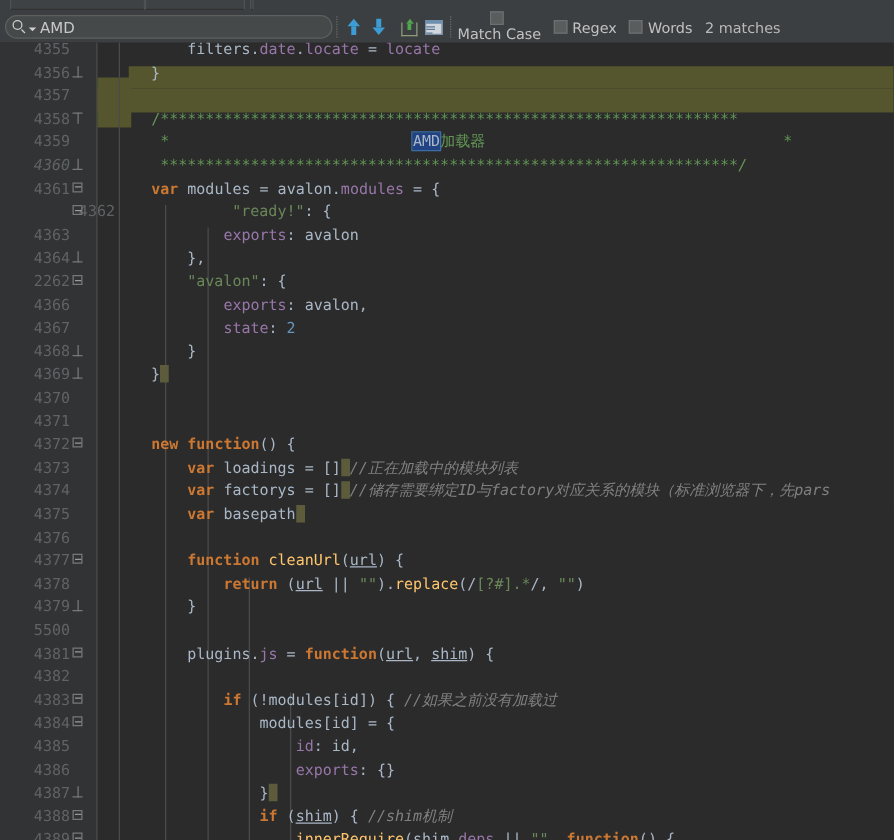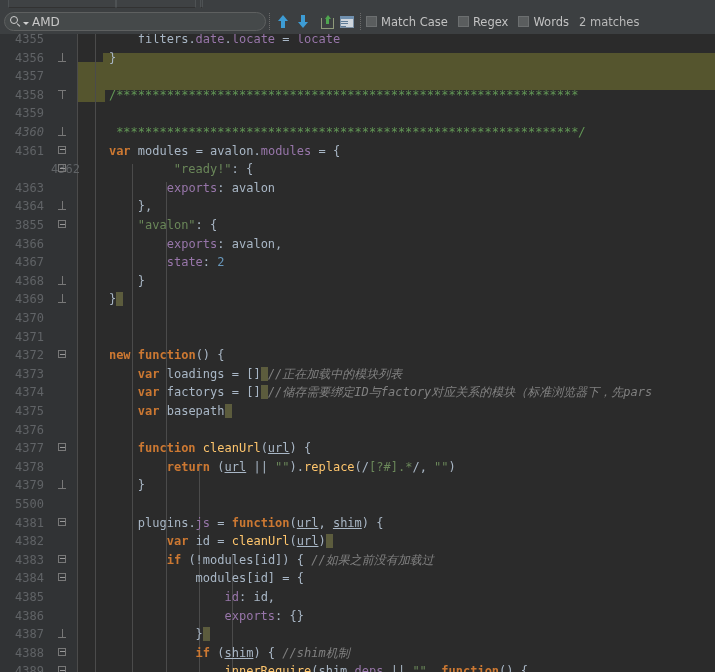--- a/index.html
+++ b/index.html
@@ -151,21 +151,21 @@
   #gutter-border {
     position: absolute; left: 77px; top: 0; width: 1px; height: 638px;
     background: #4b4b4b;
   }
 
   .hl-band {
     position: absolute; background: #55552e; z-index: 1;
   }
 
   .row {
-    position: absolute; left: 0; width: 680px; height: 18.6px;
+    position: absolute; left: 12px; width: 680px; height: 18.6px;
     z-index: 3;
   }
   .lnum {
     position: absolute; left: 0; top: 0; width: 44px;
     text-align: right;
     color: #606366;
     font-size: 12px;
     font-family: "DejaVu Sans Mono", monospace;
     line-height: 18.6px;
   }
@@ -268,21 +268,21 @@
       <span class="pane"></span>
         <span class="hdr"></span>
       <span class="bar" style="top:5px;"></span>
       <span class="bar" style="top:7.5px;"></span>
       <span class="bar" style="top:10px;width:5px;"></span>
     </span>
   </span>
 
   <span class="fb-sep"></span>
 
-  <span class="chk-row" style="margin-left:2px;">
+  <span class="chk-row" style="margin-left:2px;flex-direction:column;">
     <span class="chk-box"></span>
     <span class="chk-label">Match Case</span>
   </span>
 
   <span class="chk-row" style="margin-left:10px;">
     <span class="chk-box"></span>
     <span class="chk-label">Regex</span>
   </span>
 
   <span class="chk-row" style="margin-left:10px;">
@@ -320,20 +320,21 @@
       <div class="row" style="top: 33.2px;">
         <span class="lnum">4357</span>
         <span class="code"></span>
       </div>
       <div class="row" style="top: 51.8px;">
         <span class="lnum">4358</span>
         <span class="code">    <span class="cmtg">/****************************************************************</span></span>
       </div>
       <div class="row" style="top: 70.4px;">
         <span class="lnum">4359</span>
+        <span class="code">    <span class="cmtg"> *                           </span><span class="sel">AMD</span><span class="cmtg">加载器                                 *</span></span>
       </div>
       <div class="row" style="top: 89px; font-style: italic;">
         <span class="lnum">4360</span>
         <span class="code">    <span class="cmtg"> ****************************************************************/</span></span>
       </div>
       <div class="row" style="top: 107.6px;">
         <span class="lnum">4361</span>
         <span class="code">    <span class="kw">var</span> <span class="id">modules</span> = <span class="id">avalon</span>.<span class="fld">modules</span> = {</span>
       </div>
       <div class="row" style="top: 126.2px; margin-left: 36px;">
@@ -342,21 +343,21 @@
       </div>
       <div class="row" style="top: 144.8px; padding-left: 32px;">
         <span class="lnum">4363</span>
         <span class="code">            <span class="fld">exports</span>: <span class="id">avalon</span></span>
       </div>
       <div class="row" style="top: 163.4px;">
         <span class="lnum">4364</span>
         <span class="code">        },</span>
       </div>
       <div class="row" style="top: 182px;">
-        <span class="lnum">3855</span>
+        <span class="lnum">2262</span>
         <span class="code">        <span class="str">"avalon"</span>: {</span>
       </div>
       <div class="row" style="top: 200.6px;">
         <span class="lnum">4366</span>
         <span class="code">            <span class="fld">exports</span>: <span class="id">avalon</span>,</span>
       </div>
       <div class="row" style="top: 219.2px;">
         <span class="lnum">4367</span>
         <span class="code">            <span class="fld">state</span>: <span class="num">2</span></span>
       </div>
@@ -411,21 +412,20 @@
       <div class="row" style="top: 461px;">
         <span class="lnum">5500</span>
         <span class="code"></span>
       </div>
       <div class="row" style="top: 479.6px;">
         <span class="lnum">4381</span>
         <span class="code">        <span class="id">plugins</span>.<span class="fld">js</span> = <span class="kw">function</span>(<span class="ul">url</span>, <span class="ul">shim</span>) {</span>
       </div>
       <div class="row" style="top: 498.2px;">
         <span class="lnum">4382</span>
-        <span class="code">            <span class="kw">var</span> <span class="id">id</span> = <span class="fn">cleanUrl</span>(<span class="ul">url</span>)<span class="caretmark"> </span></span>
       </div>
       <div class="row" style="top: 516.8px;">
         <span class="lnum">4383</span>
         <span class="code">            <span class="kw">if</span> (!<span class="id">modules</span>[<span class="id">id</span>]) { <span class="cmt">//如果之前没有加载过</span></span>
       </div>
       <div class="row" style="top: 535.4px;">
         <span class="lnum">4384</span>
         <span class="code">                <span class="id">modules</span>[<span class="id">id</span>] = {</span>
       </div>
       <div class="row" style="top: 554px;">

